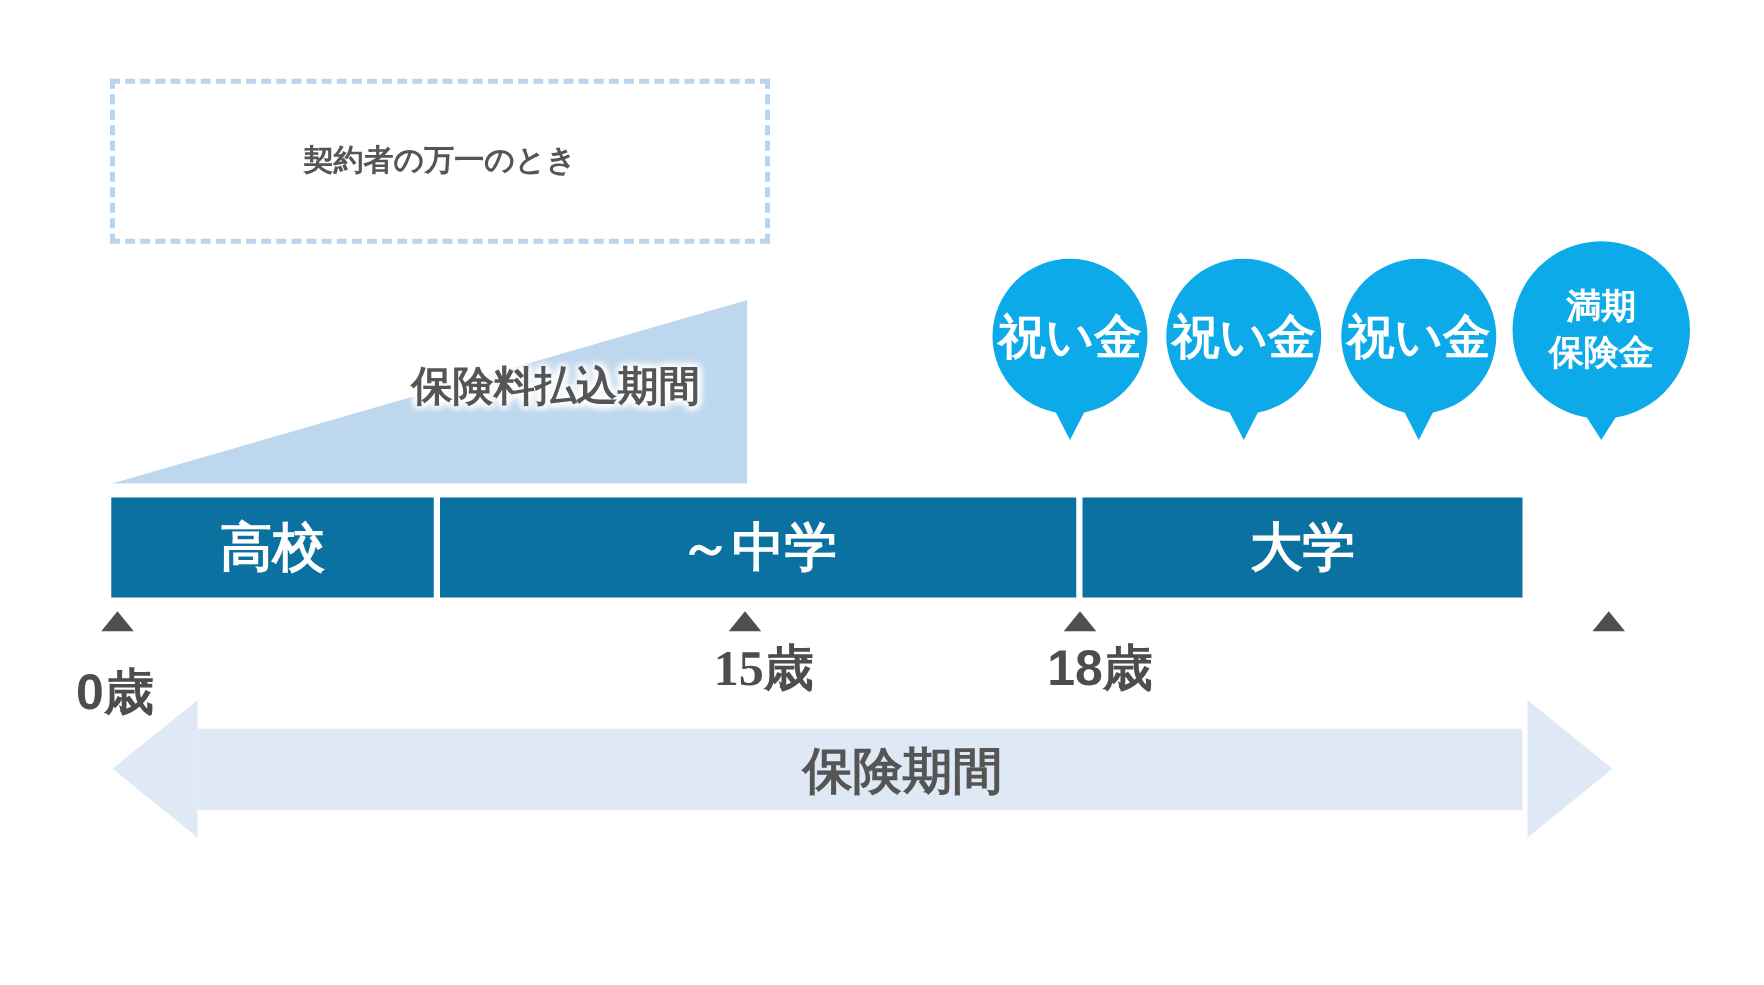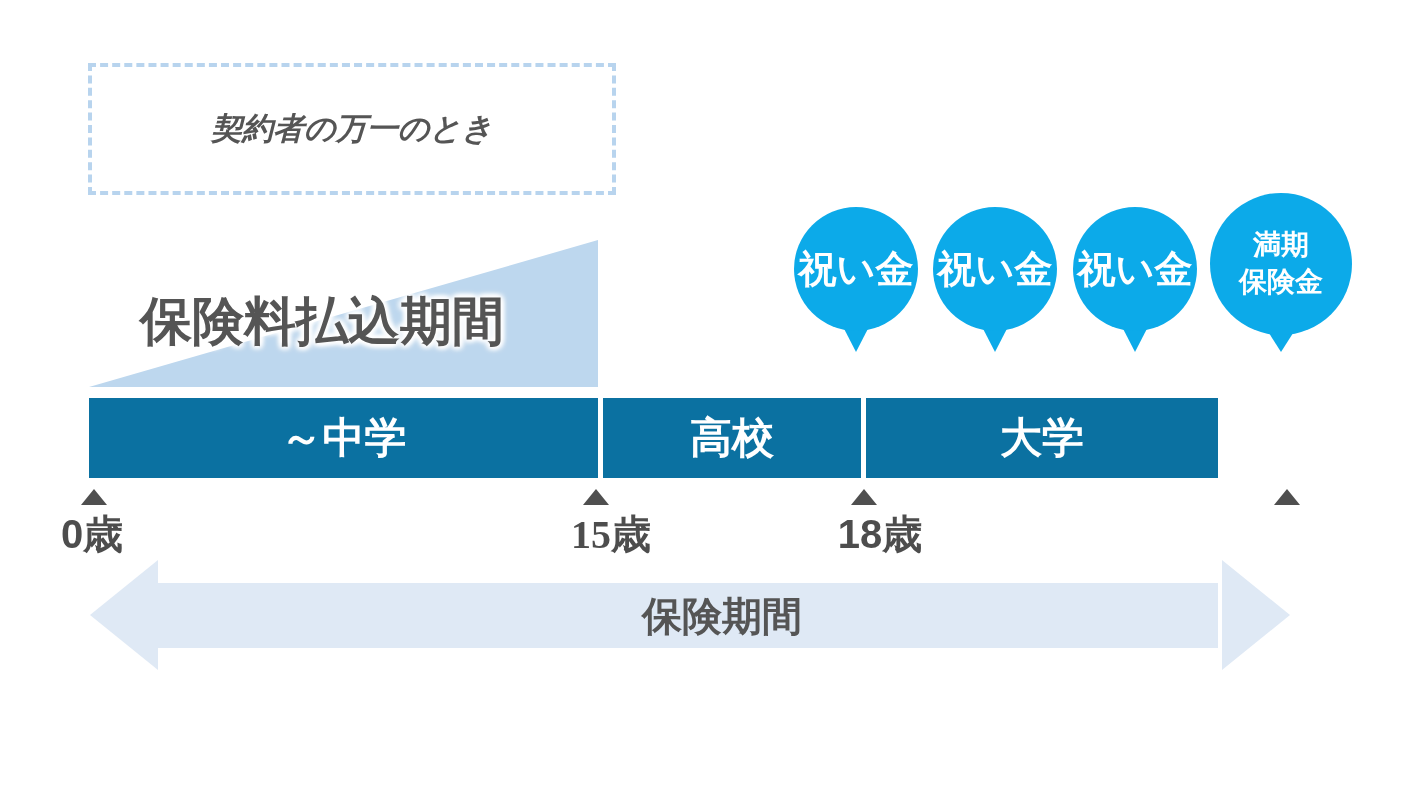--- a/index.html
+++ b/index.html
@@ -14,35 +14,34 @@
   *{margin:0;padding:0;box-sizing:border-box;}
   html,body{background:#fff;}
   body{font-family:"Liberation Sans","DejaVu Sans",sans-serif;}
   .stage{position:relative;width:1411px;height:788px;background:#fff;overflow:hidden;}
 
   
   .waiver-box{
     position:absolute;left:88px;top:63px;width:528px;height:132px;
     border:4px dashed var(--dash-border-blue);
     display:flex;flex-direction:column;align-items:center;justify-content:center;
-    font-size:31px;font-weight:bold;color:var(--text-gray);line-height:1.5;
+    font-size:24px;font-weight:bold;color:var(--text-gray);line-height:1.5;
     text-align:center;
-    font-style:italic;
   }
 
   
   .pay-triangle{
     position:absolute;left:89px;top:240px;width:509px;height:147px;
     background:var(--triangle-blue);
     -webkit-clip-path:polygon(100% 0,100% 100%,0 100%);
     clip-path:polygon(100% 0,100% 100%,0 100%);
   }
   .pay-label{
-    position:absolute;left:140px;top:287px;width:420px;text-align:left;
-    font-size:52px;font-weight:bold;color:var(--text-gray);white-space:nowrap;
+    position:absolute;left:140px;top:287px;width:420px;text-align:right;
+    font-size:33px;font-weight:bold;color:var(--text-gray);white-space:nowrap;
     text-shadow:0 0 6px #fff,0 0 10px #fff,2px 2px 5px #fff,-2px -2px 5px #fff,2px -2px 5px #fff,-2px 2px 5px #fff;
   }
 
   
   .bubble{position:absolute;width:124px;height:145px;}
   .bubble .circle{
     width:124px;height:124px;border-radius:50%;background:var(--bubble-blue);
     display:flex;align-items:center;justify-content:center;
     color:#fff;font-weight:bold;font-size:38px;white-space:nowrap;position:relative;z-index:1;
   }
@@ -81,21 +80,21 @@
   }
   .marker-0{left:81px;}
   .marker-15{left:583px;}
   .marker-18{left:851px;}
   .marker-22{left:1274px;}
 
   .age-label{
     position:absolute;top:507px;transform:translateX(-50%);
     font-size:40px;font-weight:bold;color:#4d4d4d;white-space:nowrap;
   }
-  .age-0{left:92px;}
+  .age-0{left:92px;margin-top:19px;}
   .age-15{left:611px;font-family:Liberation Serif, serif;}
   .age-18{left:868px;margin-left:12px;}
   .age-22{left:1293px;}
 
   
   .arrow-body{
     position:absolute;left:158px;top:583px;width:1060px;height:65px;
     background:var(--arrow-blue);
   }
   .arrow-head{position:absolute;top:560px;width:0;height:0;
@@ -134,22 +133,22 @@
   </div>
   <div class="bubble large" style="left:1210px;top:193px;">
     <div class="tail"></div>
     <div class="circle">
       <span>満期</span>
       <span>保険金</span>
     </div>
   </div>
 
   <div class="timeline-bar">
+    <div class="segment seg-koukou">高校</div>
     <div class="segment seg-chugaku">～中学</div>
-    <div class="segment seg-koukou">高校</div>
     <div class="segment seg-daigaku">大学</div>
   </div>
 
   <div class="marker marker-0"></div>
   <div class="marker marker-15"></div>
   <div class="marker marker-18"></div>
   <div class="marker marker-22"></div>
 
   <div class="age-label age-0">0歳</div>
   <div class="age-label age-15">15歳</div>

